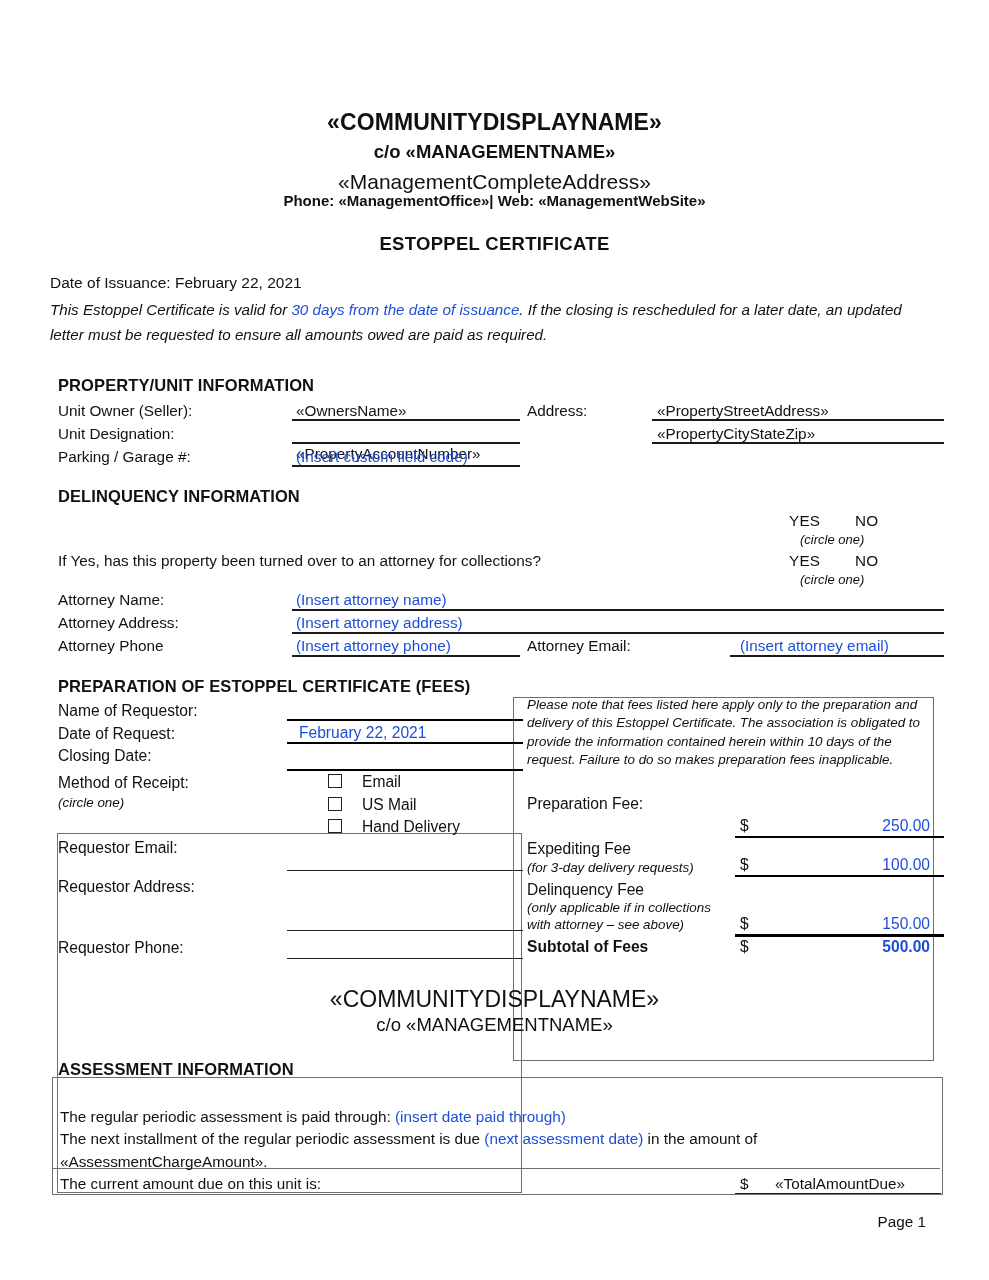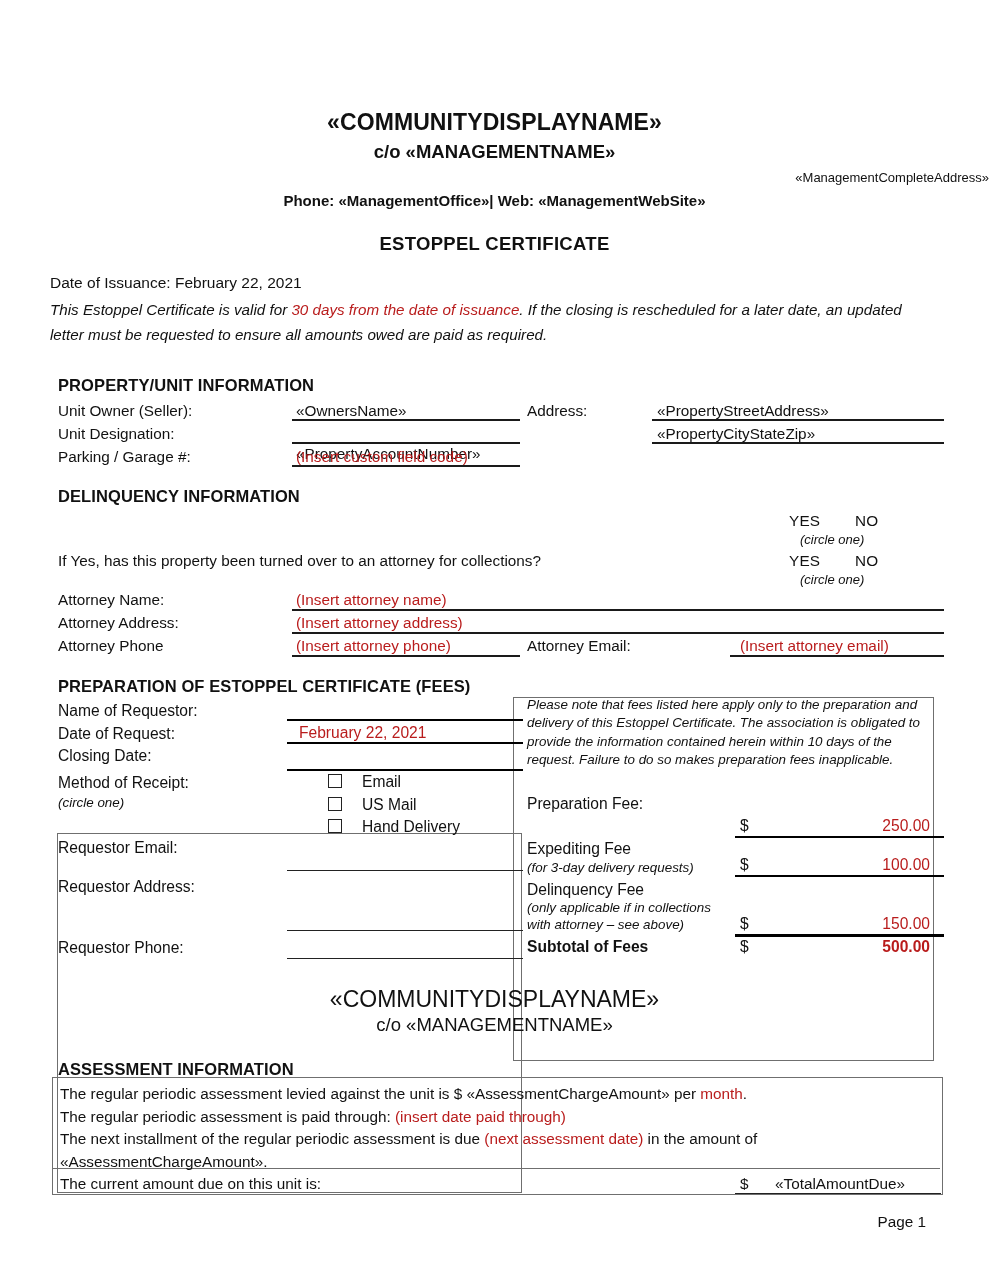--- a/index.html
+++ b/index.html
@@ -6,36 +6,36 @@
   body{
     width:989px;height:1280px;position:relative;overflow:hidden;
     font-family:"Liberation Sans","DejaVu Sans",sans-serif;
     color:#111;
     -webkit-font-smoothing:antialiased;
   }
   .page{position:absolute;inset:0;margin-top:25px;}
 
   
   .abs{position:absolute;}
-  .red{color:#b91c1c;}
+  .red{color:#1d4ed8;}
   .bold{font-weight:normal;}
   .ctr{text-align:center;}
 
   
   .rule{position:absolute;background:#1a1a1a;height:1.6px;}
   .rule.thin{height:1.3px;background:#222;}
   .rule.thick{height:2.2px;background:#000;}
 
   
   .box{position:absolute;border:1.1px solid #6f6f6f;background:transparent;}
 
   
   #hdr-community{left:0;right:0;top:84px;font-size:23px;font-weight:bold;letter-spacing:.1px;}
   #hdr-co{left:0;right:0;top:116px;font-size:18.5px;font-weight:bold;}
-  #hdr-addr{left:0;right:0;top:145px;font-size:13px;text-align:right;}
+  #hdr-addr{left:0;right:0;top:145px;font-size:21px;}
   #hdr-phone{left:0;right:0;top:167px;font-size:15px;font-weight:bold;}
   #doc-title{left:0;right:0;top:208px;font-size:18.5px;font-weight:bold;letter-spacing:.3px;}
 
   
   #issuance{left:50px;top:249px;font-size:15.5px;}
   #valid-note{left:50px;top:272px;width:855px;font-size:15.2px;font-style:italic;line-height:25px;}
 
   
   .sect{font-size:16.5px;font-weight:bold;letter-spacing:.1px;}
   #sect-property{left:58px;top:351px;}
@@ -260,23 +260,20 @@
   <div class="fee-amt red" id="fee4-a">500.00</div>
 
   <div class="abs ctr" id="ov1">«COMMUNITYDISPLAYNAME»</div>
   <div class="abs ctr" id="ov2">c/o «MANAGEMENTNAME»</div>
 
   <div class="abs sect" id="sect-assess">ASSESSMENT INFORMATION</div>
 
   <div class="box" style="left:52px;top:1052px;width:889px;height:116px;"></div>
   <div class="rule thin" style="left:53px;top:1143px;width:887px;background:#6f6f6f;height:1.1px;"></div>
 
-  <div class="as-line" id="as1">
-    <span>The regular periodic assessment levied against the unit is $ «AssessmentChargeAmount» per </span><span class="red">month</span><span>.</span>
-  </div>
   <div class="as-line" id="as3">
     <span>The next installment of the regular periodic assessment is due </span><span class="red">(next assessment date)</span><span> in the amount of</span>
   </div>
   <div class="as-line" id="as2">
     <span>The regular periodic assessment is paid through: </span><span class="red">(insert date paid through)</span>
   </div>
   <div class="as-line" id="as4">«AssessmentChargeAmount».</div>
   <div class="as-line" id="as5">The current amount due on this unit is:</div>
   <div class="abs" id="as-d">$</div>
   <div class="abs" id="as-a">«TotalAmountDue»</div>

